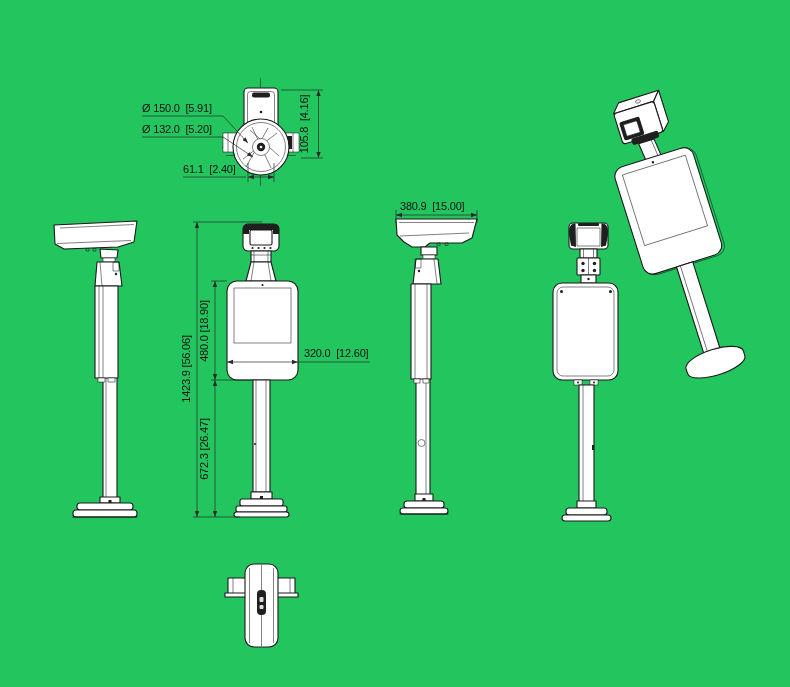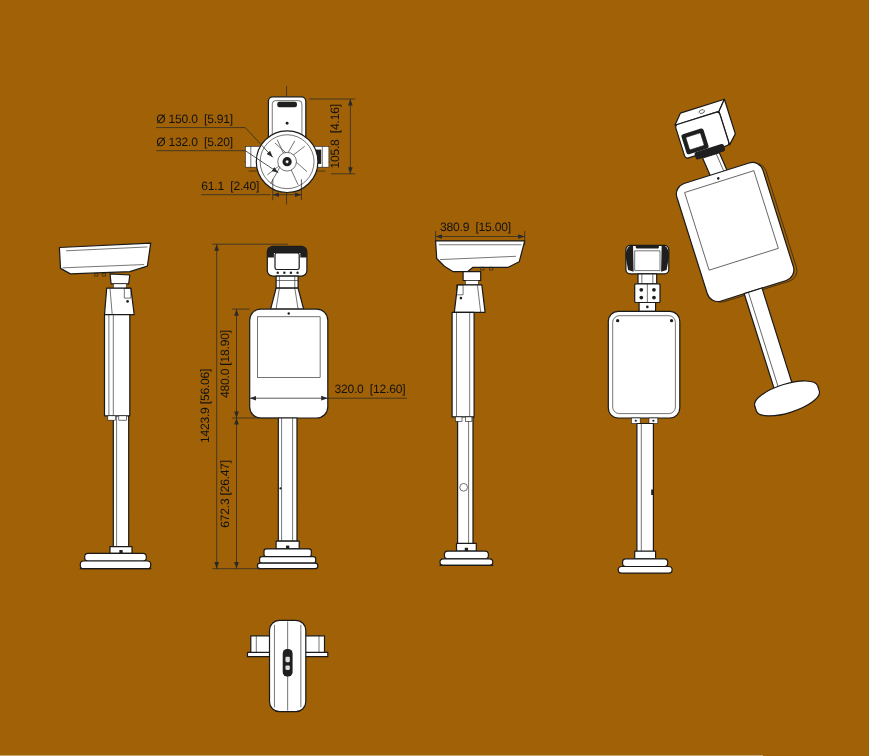--- a/index.html
+++ b/index.html
@@ -1,16 +1,16 @@
 <!DOCTYPE html>
 <html><head>
 <meta charset="utf-8">
 <style>
   html,body{margin:0;padding:0;background:#ffffff;}
-  .canvas{width:790px;height:687px;position:relative;background:#a16207;overflow:hidden;}
+  .canvas{width:790px;height:687px;position:relative;background:#22c55e;overflow:hidden;}
   svg{display:block;}
   .ln  {stroke:#1a1a1a;stroke-width:1.1;fill:none;stroke-linejoin:round;stroke-linecap:round;}
   .lnw {stroke:#1a1a1a;stroke-width:1.1;fill:#ffffff;stroke-linejoin:round;}
   .tn  {stroke:#1a1a1a;stroke-width:0.55;fill:none;stroke-linejoin:round;}
   .tnw {stroke:#1a1a1a;stroke-width:0.55;fill:#ffffff;}
   .dk  {fill:#1f1f1f;stroke:none;}
   .dim {stroke:#2a2a2a;stroke-width:0.7;fill:none;}
   text.dt{font-family:"Liberation Sans",sans-serif;font-size:11px;fill:#111;letter-spacing:-0.2px;white-space:pre;}
 </style>
 </head>

